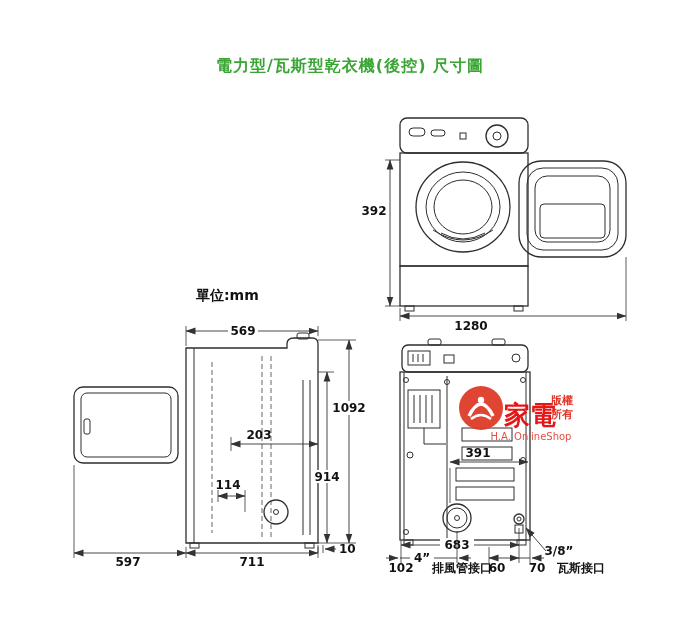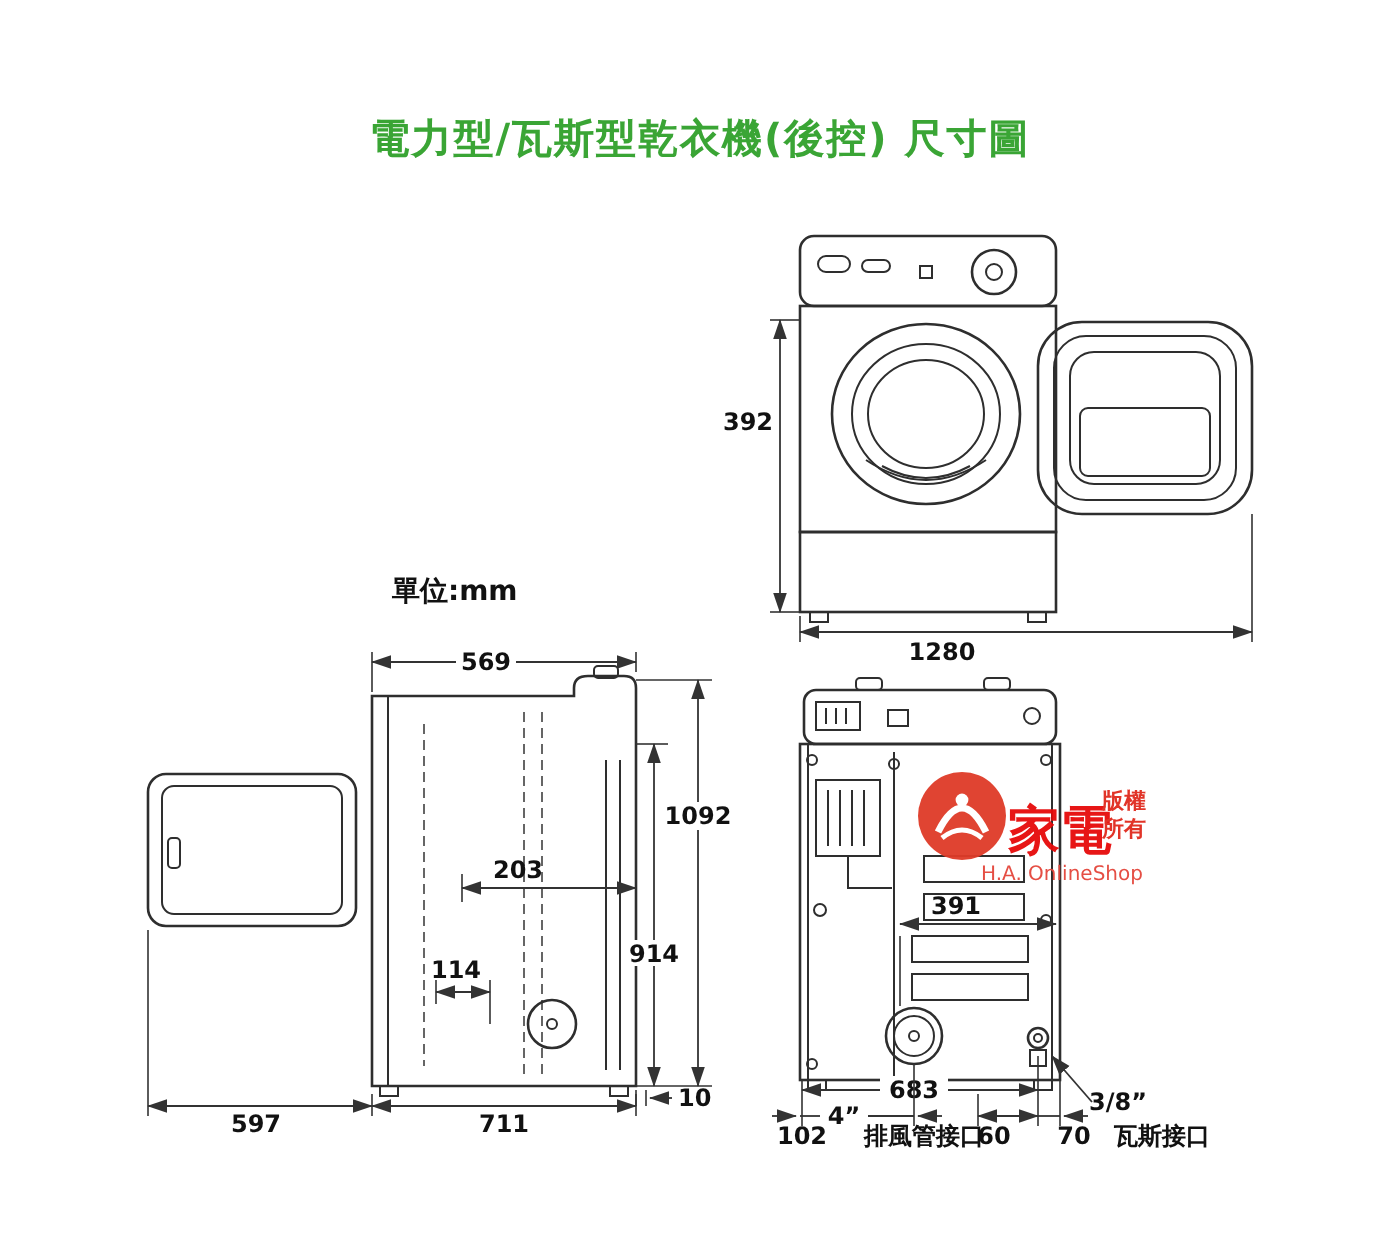--- a/index.html
+++ b/index.html
@@ -1,17 +1,17 @@
 <!DOCTYPE html>
 <html><head>
 <meta charset="utf-8">
 <style>
   html,body{margin:0;padding:0;background:#fff}
   .page{position:relative;width:700px;height:620px;background:#ffffff;font-family:"DejaVu Sans",sans-serif;overflow:hidden}
-  .title{position:absolute;top:56px;left:0;width:100%;text-align:center;font-size:20px;font-weight:bold;color:#3aa535;letter-spacing:1px}
+  .title{position:absolute;top:56px;left:0;width:100%;text-align:center;font-size:16px;font-weight:bold;color:#3aa535;letter-spacing:1px}
   svg{position:absolute;top:0;left:0}
   .obj{fill:none;stroke:#2e2e2e;stroke-width:1.3}
   .obj2{fill:none;stroke:#2e2e2e;stroke-width:1}
   .dash{fill:none;stroke:#555;stroke-width:.9;stroke-dasharray:5 3}
   .dim{fill:none;stroke:#333;stroke-width:.9}
   .ext{fill:none;stroke:#333;stroke-width:.8}
   .bg{fill:#fff;stroke:none}
   text{font-family:"DejaVu Sans",sans-serif}
   .dim-t{font-size:12px;font-weight:bold;fill:#111}
   .cjk{font-size:12px;font-weight:bold;fill:#111}

